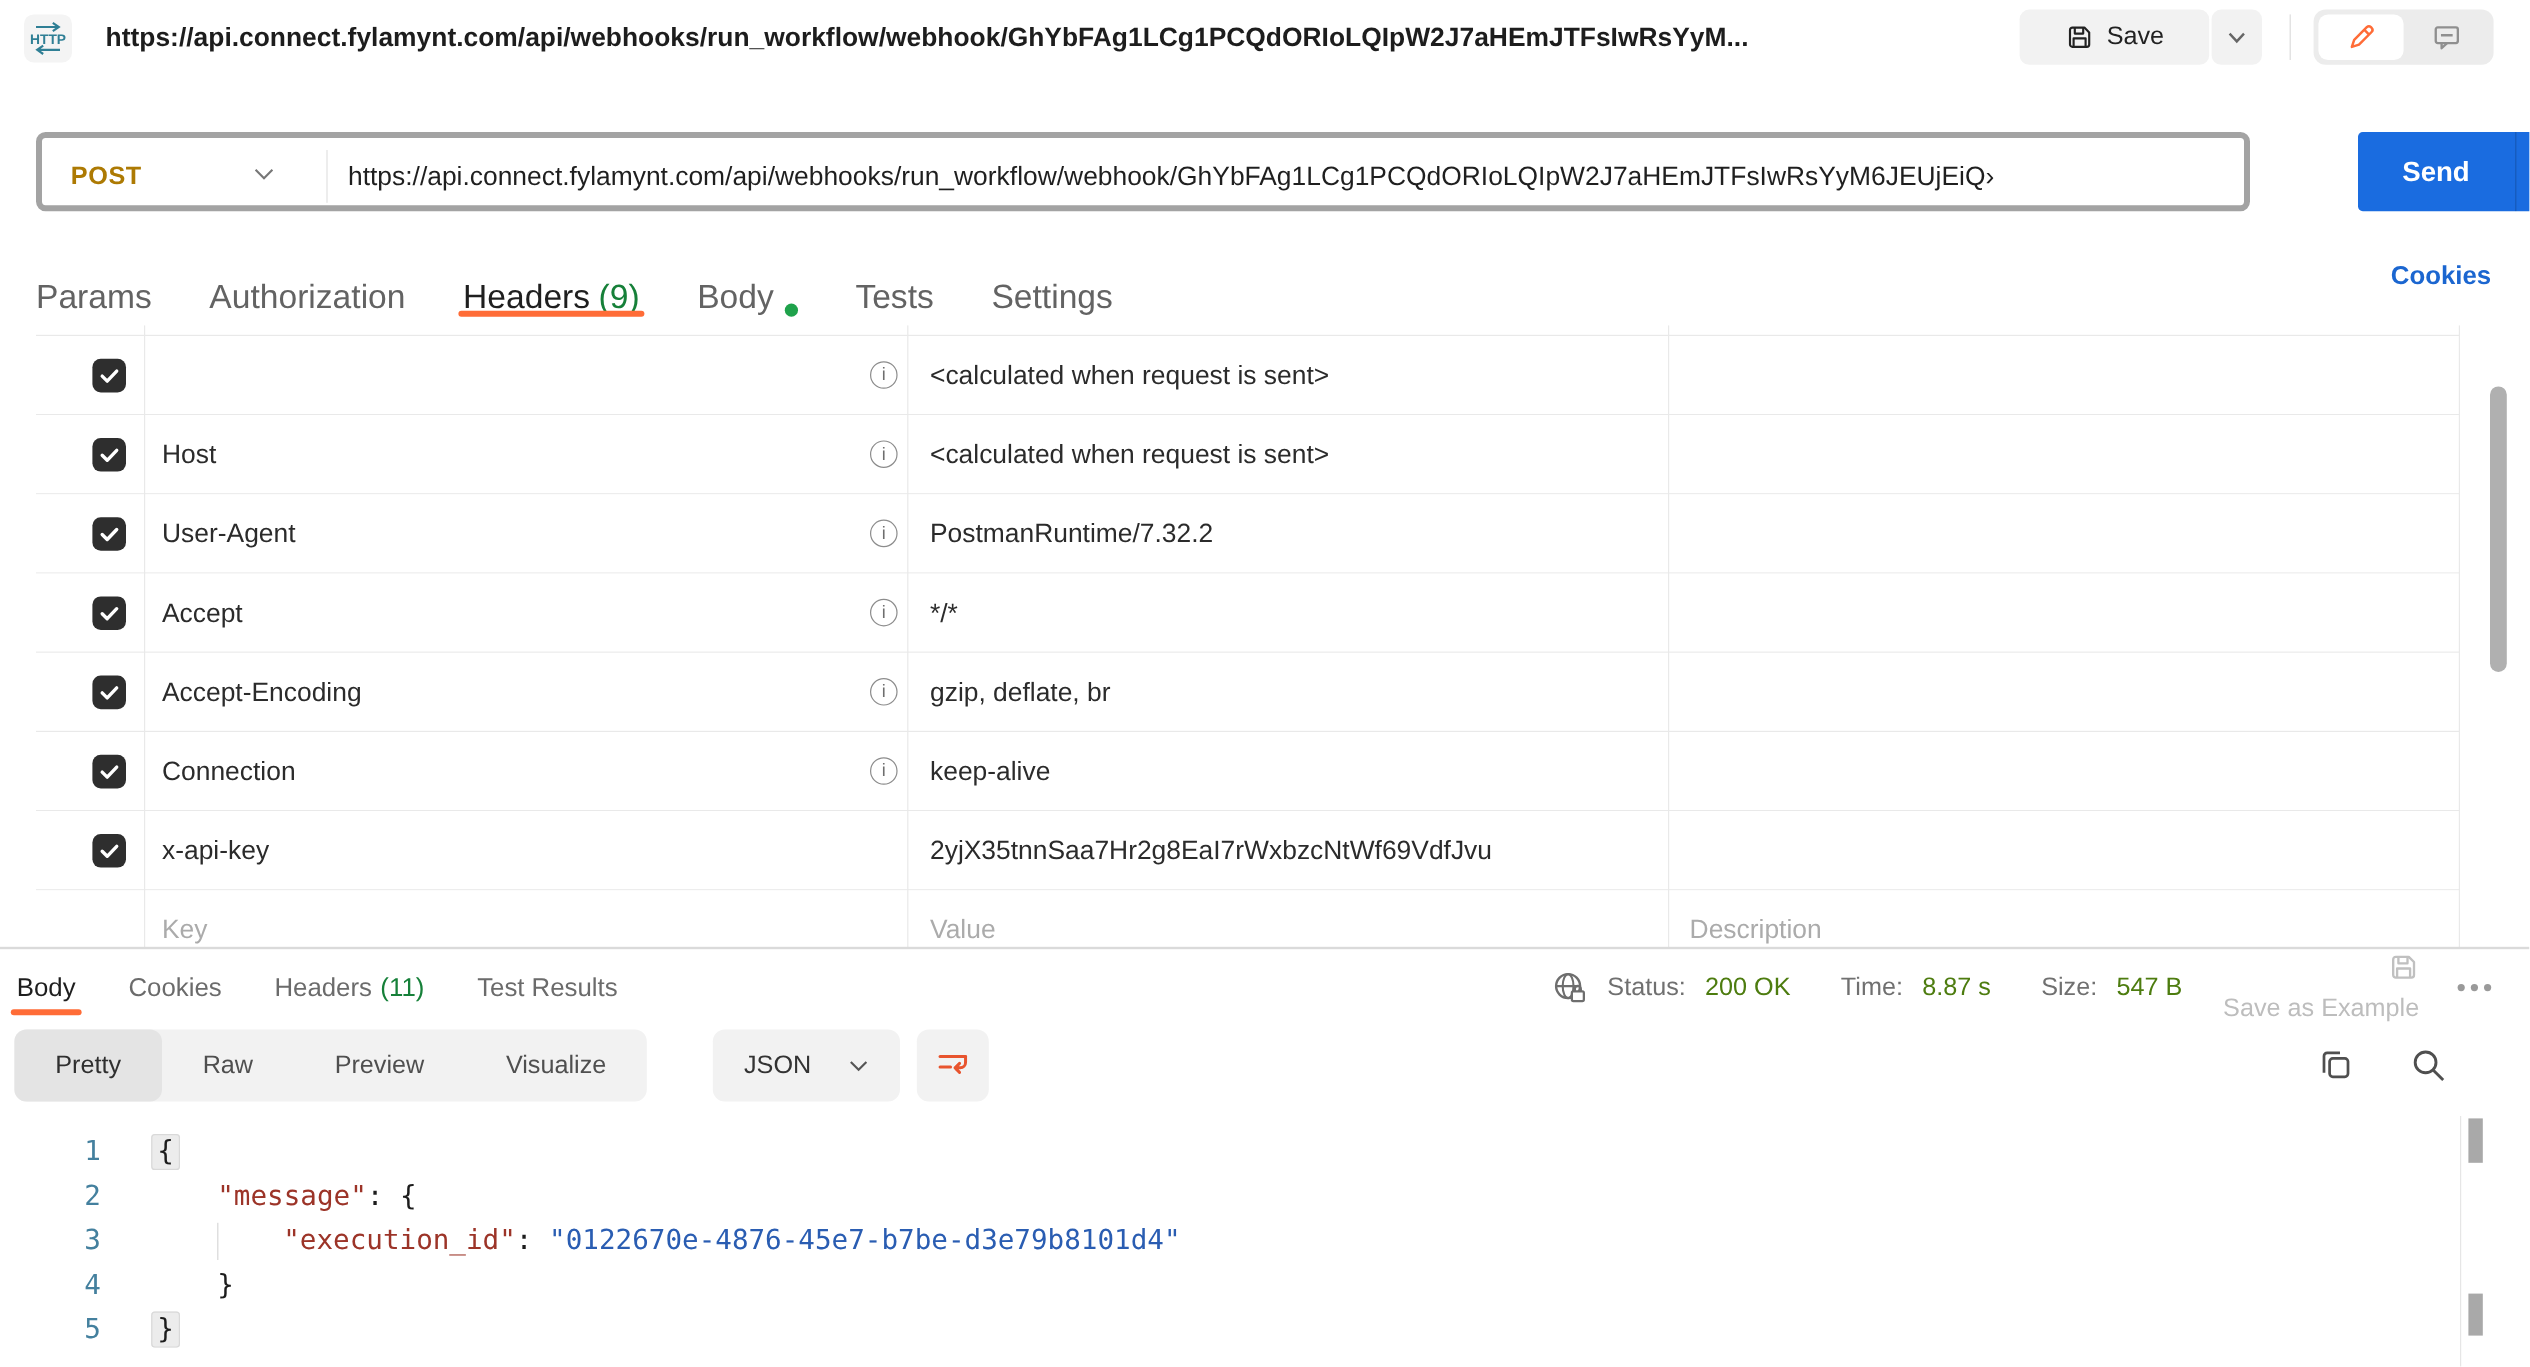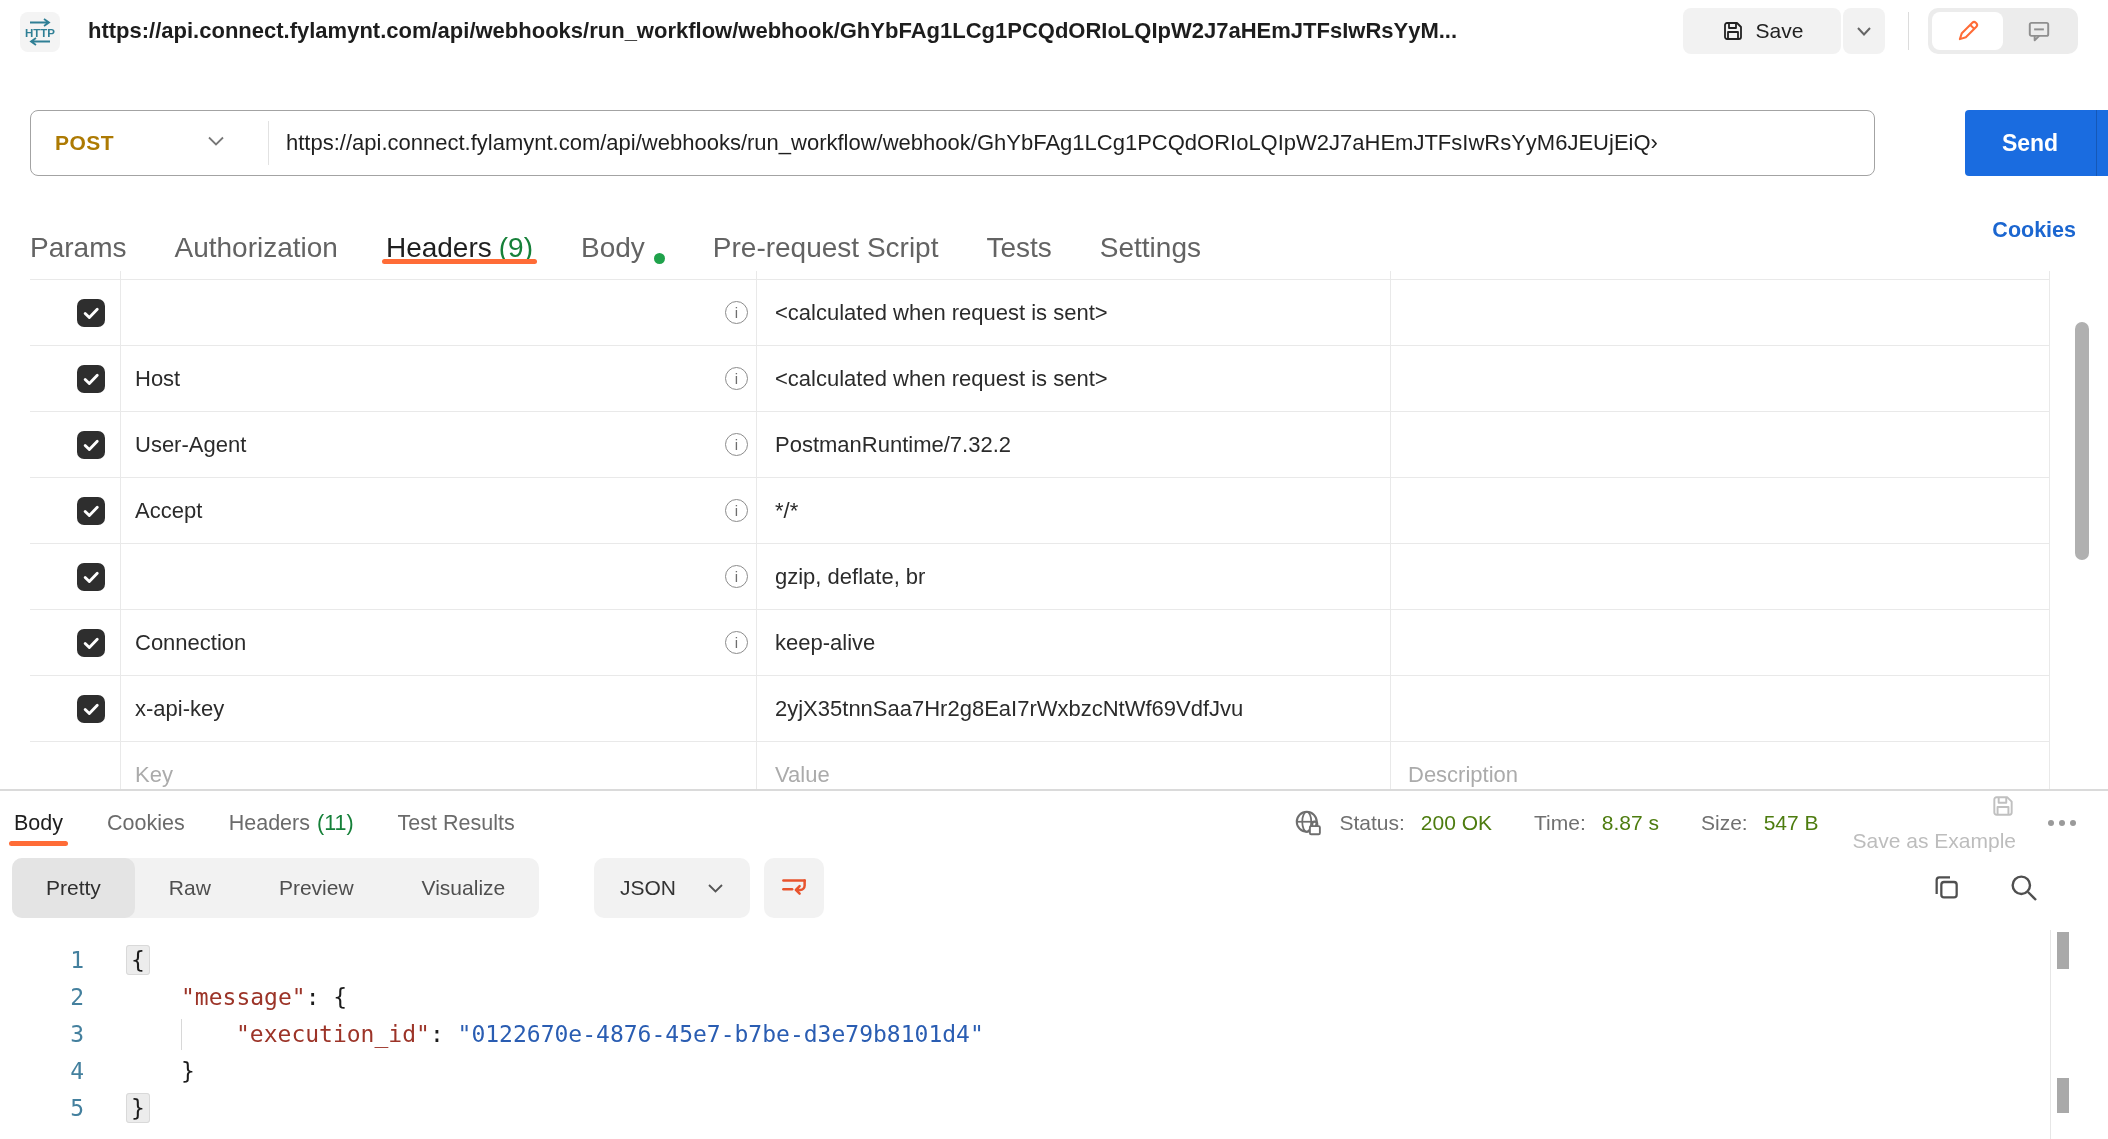--- a/index.html
+++ b/index.html
@@ -12,21 +12,21 @@
   .topbar { position:absolute; left:0; top:0; width:2108px; height:62px; background:#fff; }
   .http-badge { position:absolute; left:20px; top:12px; width:40px; height:40px; background:#f4f4f4; border-radius:8px; display:flex; align-items:center; justify-content:center; }
   .doc-title { position:absolute; left:88px; top:0; height:62px; line-height:62px; font-size:22px; font-weight:700; color:#1d1d1d; white-space:nowrap; }
   .save-btn { position:absolute; left:1683px; top:8px; height:46px; width:158px; background:#f2f2f2; border-radius:8px; display:flex; align-items:center; justify-content:center; gap:11px; font-size:21px; color:#222; cursor:pointer; }
   .save-more-btn { position:absolute; left:1843px; top:8px; height:46px; width:42px; background:#f2f2f2; border-radius:8px; display:flex; align-items:center; justify-content:center; cursor:pointer; }
   .topbar-divider { position:absolute; left:1908px; top:12px; width:1px; height:38px; background:#dcdcdc; }
   .seg-control { position:absolute; left:1928px; top:8px; width:150px; height:46px; background:#ececec; border-radius:10px; display:flex; align-items:center; padding:4px; }
   .seg { width:71px; height:38px; display:flex; align-items:center; justify-content:center; border-radius:8px; cursor:pointer; }
   .seg.active { background:#fff; }
   
-  .urlbar { position:absolute; left:30px; top:110px; width:1845px; height:66px; border:1px solid #a3a3a3; border-radius:8px; background:#fff; }
+  .urlbar { position:absolute; left:30px; top:110px; width:1845px; height:66px; border:5px solid #a3a3a3; border-radius:8px; background:#fff; }
   .method { position:absolute; left:24px; top:0; height:64px; line-height:64px; font-size:21px; font-weight:700; color:#ad7a03; letter-spacing:0.5px; cursor:pointer; }
   .method-chevron { position:absolute; left:176px; top:24px; cursor:pointer; }
   .urlbar-divider { position:absolute; left:237px; top:10px; width:1px; height:44px; background:#e2e2e2; }
   .url-text { position:absolute; left:255px; top:0; right:6px; height:64px; line-height:64px; font-size:22px; color:#1f1f1f; white-space:nowrap; overflow:hidden; }
   .send-btn { position:absolute; left:1965px; top:110px; width:185px; height:66px; background:#1a6ce0; border-radius:4px; cursor:pointer; }
   .send-label { position:absolute; left:0; top:0; width:130px; height:66px; line-height:66px; text-align:center; color:#fff; font-size:23px; font-weight:700; }
   .send-divider { position:absolute; left:131px; top:0; width:1px; height:66px; background:rgba(0,0,0,0.18); }
   .send-chevron { position:absolute; left:146px; top:28px; }
   
   .req-tabs { position:absolute; left:30px; top:196px; height:68px; display:flex; gap:48px; align-items:stretch; }
@@ -161,23 +161,20 @@
       <div class="req-tab active">
         <span>Headers</span>
         <span class="count">(9)</span>
         <span class="underline"></span>
       </div>
       <div class="req-tab">
         <span>Body</span>
         <span class="dot"></span>
       </div>
       <div class="req-tab">
-        <span>Pre-request Script</span>
-      </div>
-      <div class="req-tab">
         <span>Tests</span>
       </div>
       <div class="req-tab">
         <span>Settings</span>
       </div>
     </div>
   <div class="cookies-link">Cookies</div>
 
   <div class="htable">
     <div class="hrow sliver"></div>
@@ -220,20 +217,21 @@
           <span class="hkey">Accept</span>
           <span class="info">i</span>
           <span class="hval">*/*</span>
         </div>
         <div class="hrow">
           <div class="checkbox">
             <svg width="20" height="20" viewBox="0 0 24 24">
               <path d="M5 12.5l5 5L19.5 7.5" fill="none" stroke="#fff" stroke-width="3.4" stroke-linecap="round" stroke-linejoin="round"></path>
             </svg>
           </div>
+          <span class="hkey">Accept-Encoding</span>
           <span class="info">i</span>
           <span class="hval">gzip, deflate, br</span>
         </div>
         <div class="hrow">
           <div class="checkbox">
             <svg width="20" height="20" viewBox="0 0 24 24">
               <path d="M5 12.5l5 5L19.5 7.5" fill="none" stroke="#fff" stroke-width="3.4" stroke-linecap="round" stroke-linejoin="round"></path>
             </svg>
           </div>
           <span class="hkey">Connection</span>

